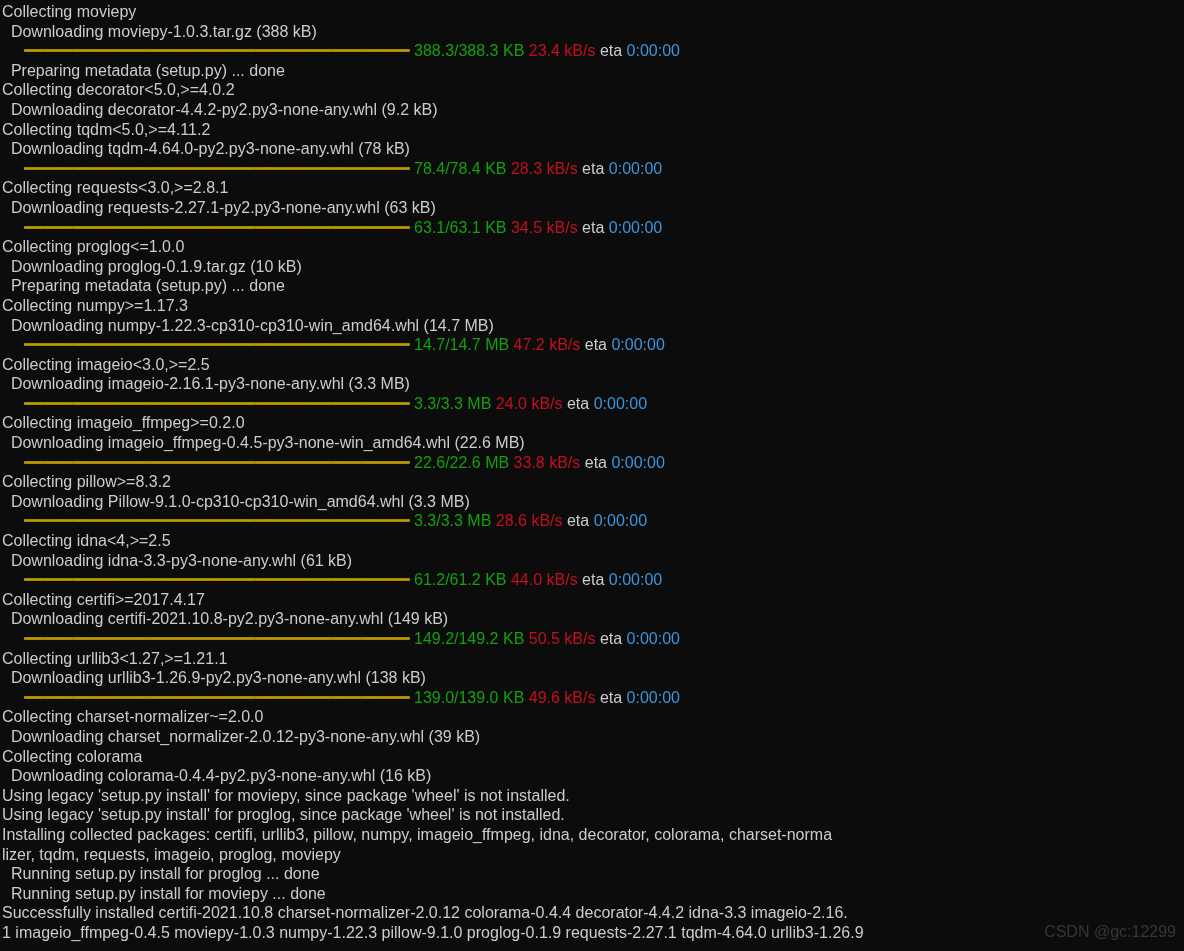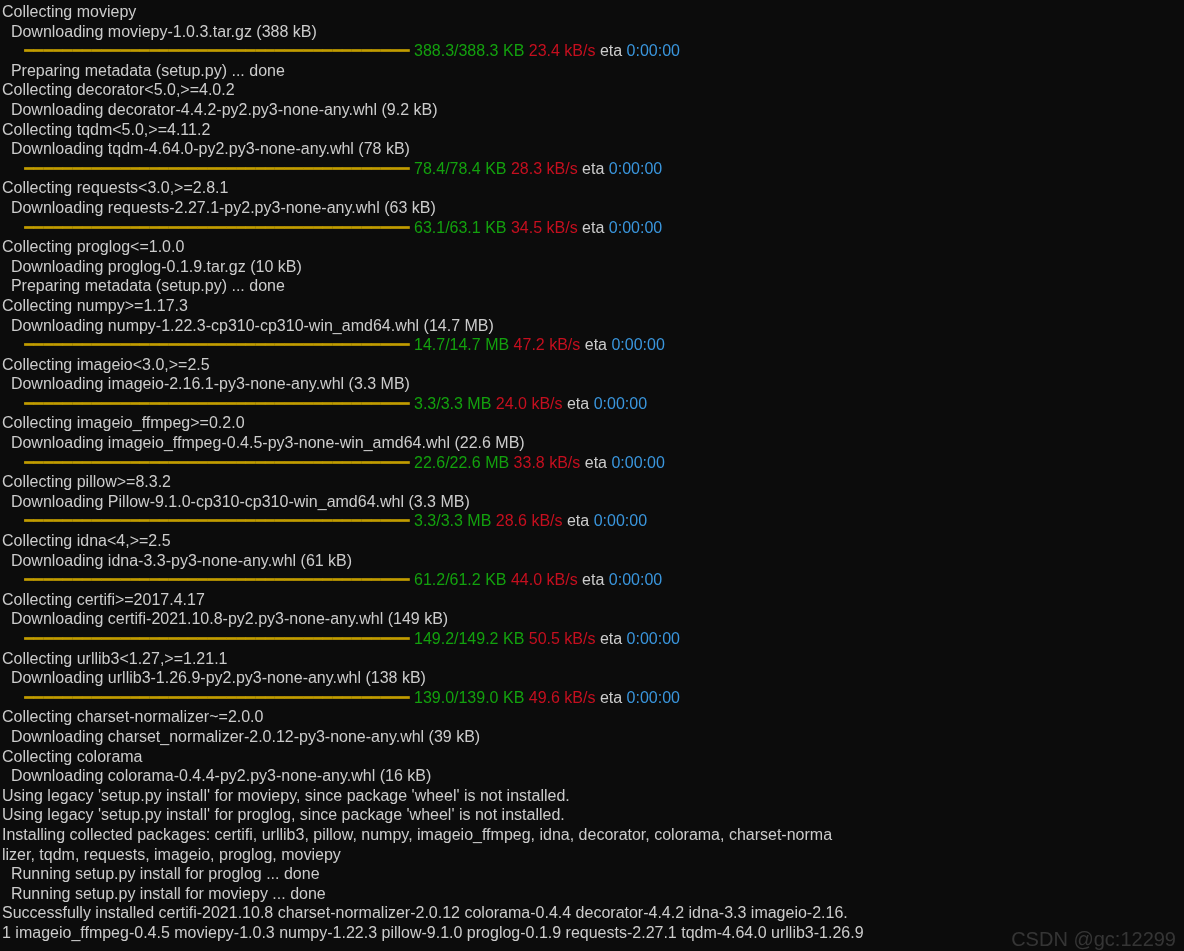--- a/index.html
+++ b/index.html
@@ -21,24 +21,24 @@
     letter-spacing: 0px;
   }
   .w  { color: #cccccc; }
   .y  { color: #c19c00; }
   .g  { color: #13a10e; }
   .r  { color: #c50f1f; }
   .c  { color: #3a96dd; }
   #watermark {
     position: absolute;
     right: 8px;
-    bottom: 0;
+    bottom: 10px;
     color: rgba(200,200,200,0.22);
     font-family: sans-serif;
-    font-size: 20px;
+    font-size: 16px;
     pointer-events: none;
   }
 </style>
 </head>
 <body>
 
 <pre id="terminal"><span><span class="w">Collecting moviepy</span></span>
 <span><span class="w">  Downloading moviepy-1.0.3.tar.gz (388 kB)</span></span>
 <span><span class="y">     ━━━━━━━━━━━━━━━━━━━━━━━━━━━━━━━━━━━━━━━━ </span><span class="g">388.3/388.3 KB </span><span class="r">23.4 kB/s </span><span class="w">eta </span><span class="c">0:00:00</span></span>
 <span><span class="w">  Preparing metadata (setup.py) ... done</span></span>

